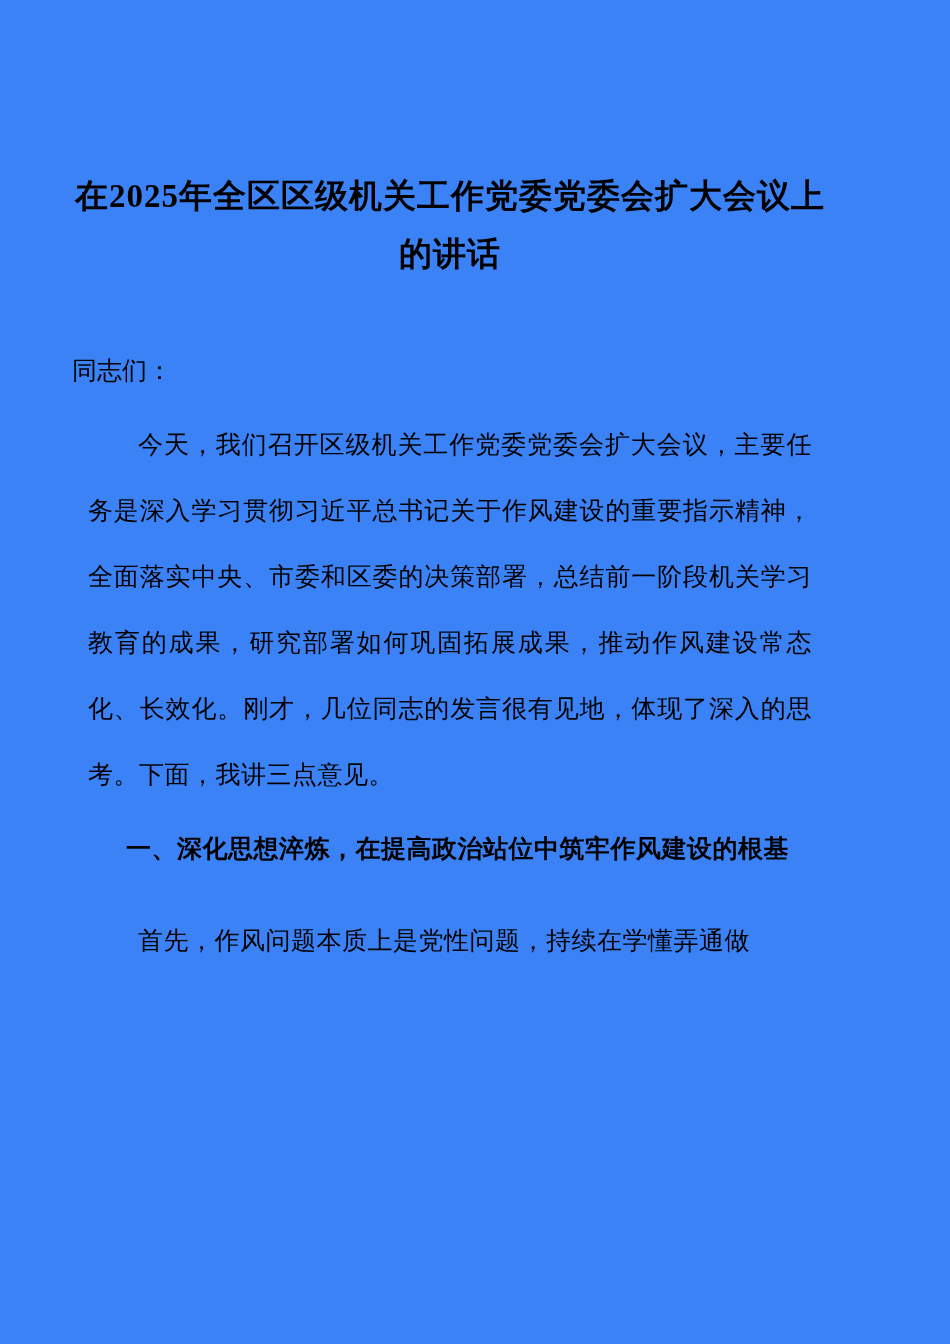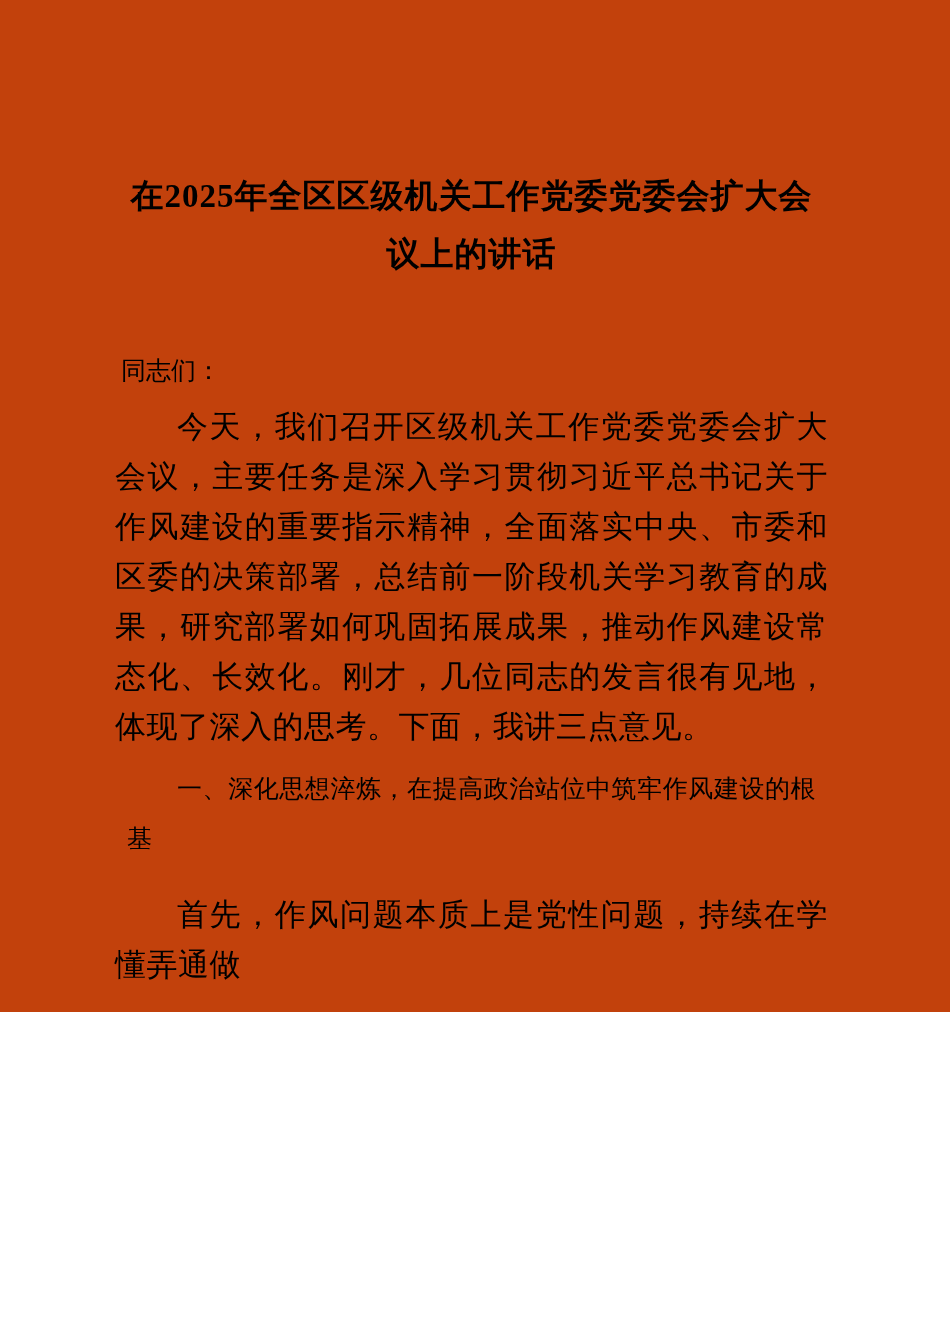--- a/index.html
+++ b/index.html
@@ -10,54 +10,54 @@
   body {
     width: 950px;
     height: 1344px;
     overflow: hidden;
     font-family: "Liberation Serif", "DejaVu Serif", serif;
     color: #000000;
   }
   .page {
     box-sizing: border-box;
     width: 950px;
-    height: 1012px;
-    padding: 168px 122px 0 115px;
-    background: #c2410c;
+    height: 1344px;
+    padding: 168px 122px 0 72px;
+    background: #3b82f6;
   }
   .title {
     font-size: 33px;
     font-weight: bold;
     line-height: 1.75;
     text-align: center;
     margin: 0 0 62px 0;
     letter-spacing: 1px;
   }
   .salutation {
     font-size: 25px;
     line-height: 50px;
-    margin: 6px;
+    margin: 0;
     text-align: justify;
   }
   .body-para {
-    font-size: 31px;
-    line-height: 50px;
-    margin: 0;
+    font-size: 25px;
+    line-height: 66px;
+    margin: 16px;
     text-align: justify;
     text-indent: 2em;
     letter-spacing: 0.5px;
     word-break: break-all;
   }
   .section-heading {
     font-size: 25px;
     line-height: 50px;
-    margin: 12px;
+    margin: 4px;
     text-align: justify;
     text-indent: 2em;
-    font-weight: normal;
+    font-weight: bold;
     letter-spacing: 0.5px;
     word-break: break-all;
   }
   .spacer-top {
     height: 14px;
   }
 </style>
 </head>
 <body>
 

